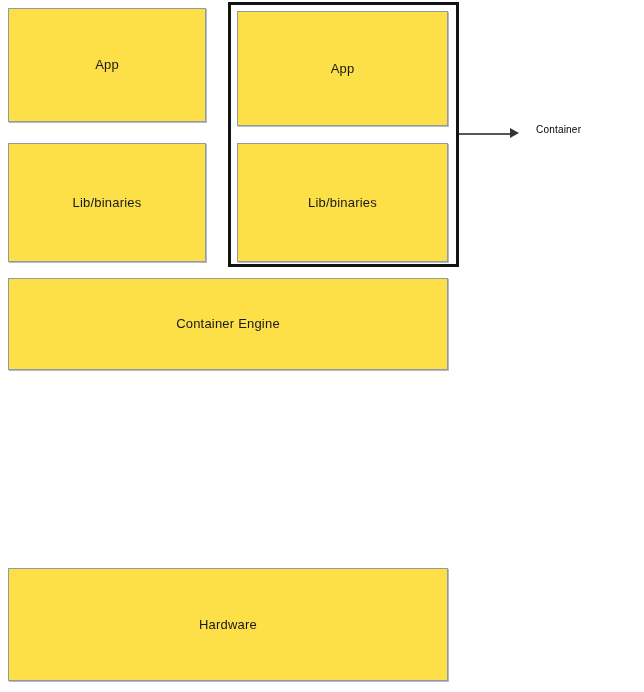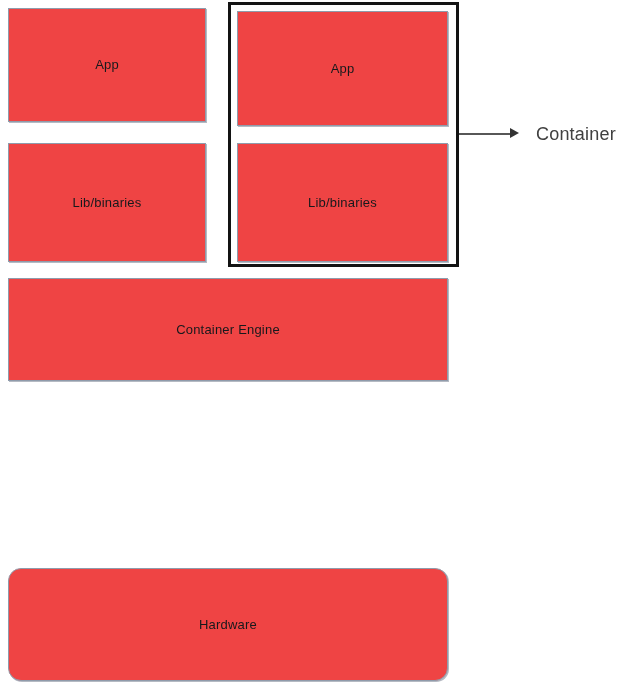--- a/index.html
+++ b/index.html
@@ -14,38 +14,38 @@
   #canvas {
     position: relative;
     width: 644px;
     height: 692px;
     background: #ffffff;
     overflow: hidden;
   }
   .box {
     position: absolute;
     box-sizing: border-box;
-    background: #ef4444;
+    background: #fde047;
     border: 1px solid #8f9bab;
     display: flex;
     align-items: center;
     justify-content: center;
     color: #17191c;
     font-size: 13px;
     line-height: 1.2;
     letter-spacing: 0.2px;
     text-align: center;
     box-shadow: 1px 1px 0 rgba(120,130,145,0.55);
   }
   
   #box-app-left      { left: 8px;  top: 8px;   width: 198px; height: 114px; }
   #box-lib-left      { left: 8px;  top: 143px; width: 198px; height: 119px; }
-  #box-engine        { left: 8px;  top: 278px; width: 440px; height: 103px; }
+  #box-engine        { left: 8px;  top: 278px; width: 440px; height: 92px; }
   #box-hostos        { left: 8px;  top: 418px; width: 440px; height: 114px; }
-  #box-hardware      { left: 8px;  top: 568px; width: 440px; height: 113px; border-radius: 13px; }
+  #box-hardware      { left: 8px;  top: 568px; width: 440px; height: 113px; }
 
   
   #container-group {
     position: absolute;
     box-sizing: border-box;
     left: 228px;
     top: 2px;
     width: 231px;
     height: 265px;
     border: 3px solid #131313;
@@ -70,22 +70,22 @@
     width: 0;
     height: 0;
     border-top: 5px solid transparent;
     border-bottom: 5px solid transparent;
     border-left: 9px solid #333333;
   }
   #label-container {
     position: absolute;
     left: 536px;
     top: 124px;
-    font-size: 18px;
-    color: #404040;
+    font-size: 10px;
+    color: #000000;
     white-space: nowrap;
     letter-spacing: 0.2px;
   }
 </style>
 </head>
 <body>
 
 <div id="canvas">
 
   <div class="box" id="box-app-left">App</div>

